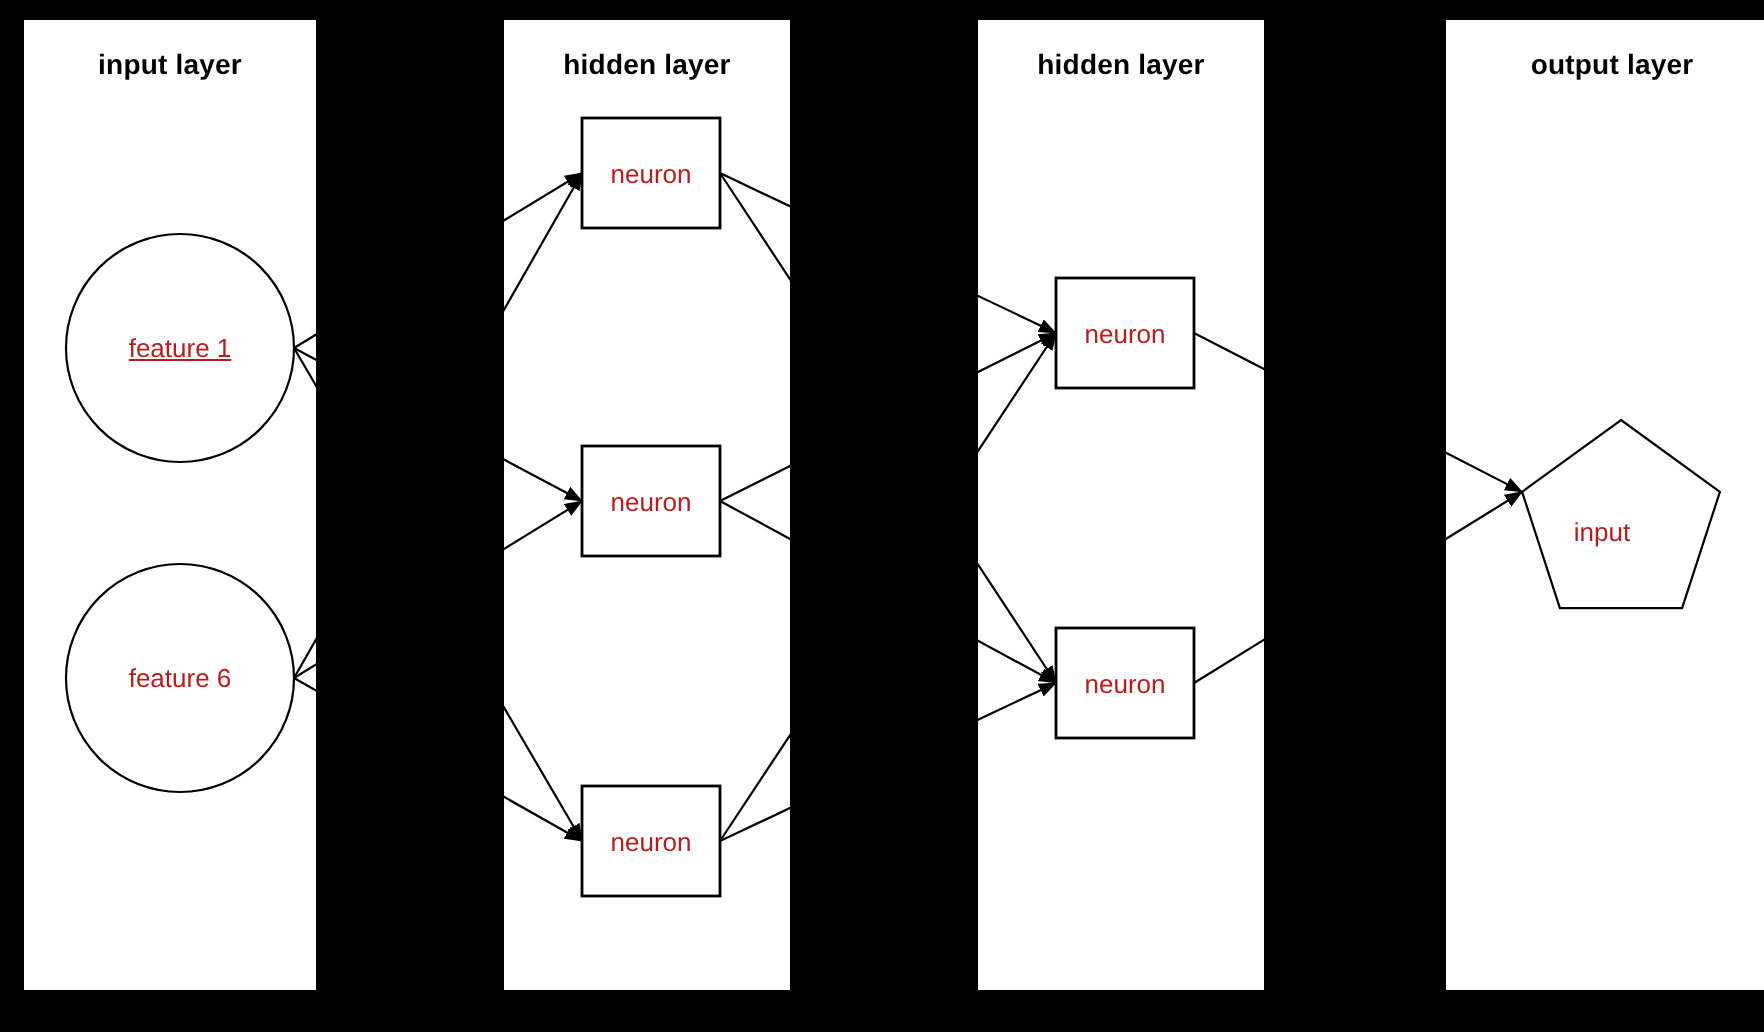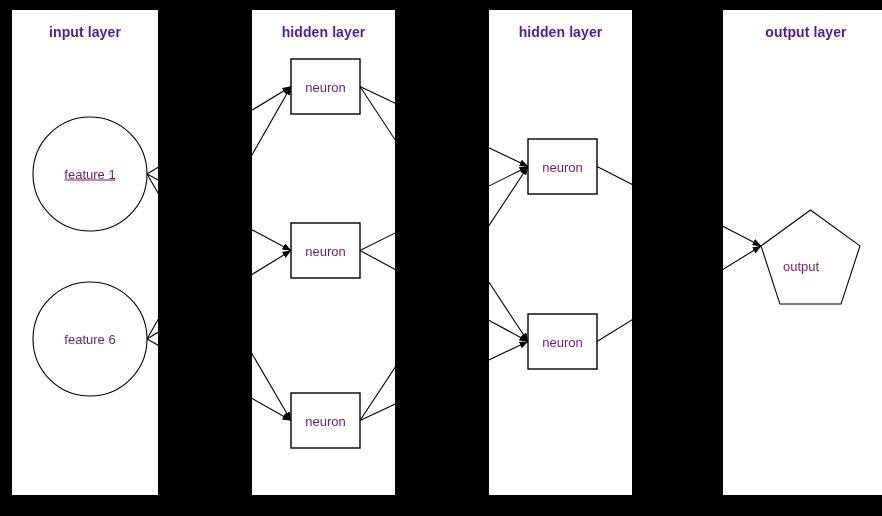--- a/index.html
+++ b/index.html
@@ -20,36 +20,36 @@
     background: #ffffff;
     overflow: hidden;
   }
   .layer-title {
     position: absolute;
     left: 0;
     right: 0;
     text-align: center;
     font-weight: bold;
     font-size: 14px;
-    color: #4c1d95;
+    color: #000000;
     letter-spacing: 0.1px;
   }
   .svg-layer {
     position: absolute;
     left: 0;
     top: 0;
     width: 100%;
     height: 100%;
     pointer-events: none;
   }
   .node-label {
     position: absolute;
     text-align: center;
     font-size: 13px;
-    color: #701a75;
+    color: #b91c1c;
     white-space: nowrap;
     transform: translate(-50%, -50%);
   }
 </style>
 </head>
 <body>
 
 <div id="canvas">
 
   <svg class="svg-layer" id="edge-svg" width="882" height="516" viewBox="0 0 882 516">
@@ -178,17 +178,17 @@
           <line x1="360" y1="86.5" x2="528" y2="341.5" stroke="#000000" stroke-width="1.1" marker-end="url(#arrowhead-3)"></line>
           <line x1="360" y1="250.5" x2="528" y2="166.5" stroke="#000000" stroke-width="1.1" marker-end="url(#arrowhead-3)"></line>
           <line x1="360" y1="250.5" x2="528" y2="341.5" stroke="#000000" stroke-width="1.1" marker-end="url(#arrowhead-3)"></line>
           <line x1="360" y1="420.5" x2="528" y2="166.5" stroke="#000000" stroke-width="1.1" marker-end="url(#arrowhead-3)"></line>
           <line x1="360" y1="420.5" x2="528" y2="341.5" stroke="#000000" stroke-width="1.1" marker-end="url(#arrowhead-3)"></line>
           <line x1="597" y1="166.5" x2="751.545061152652" y2="245.9311162925027" stroke="#000000" stroke-width="1.1" marker-end="url(#arrowhead-3)"></line>
           <line x1="597" y1="341.5" x2="751.545061152652" y2="245.9311162925027" stroke="#000000" stroke-width="1.1" marker-end="url(#arrowhead-3)"></line>
           <polygon points="801.00,210.00 850.45,245.93 831.56,304.07 770.44,304.07 751.55,245.93" fill="#ffffff" stroke="#000000" stroke-width="1.1"></polygon>
         </svg>
         <div class="layer-title" style="top: 14px;">output layer</div>
-        <div class="node-label" style="left: 78px; top: 256px;">output</div>
+        <div class="node-label" style="left: 78px; top: 256px;">input</div>
       </div>
     </div>
 
 </div>
 
 </body></html>

